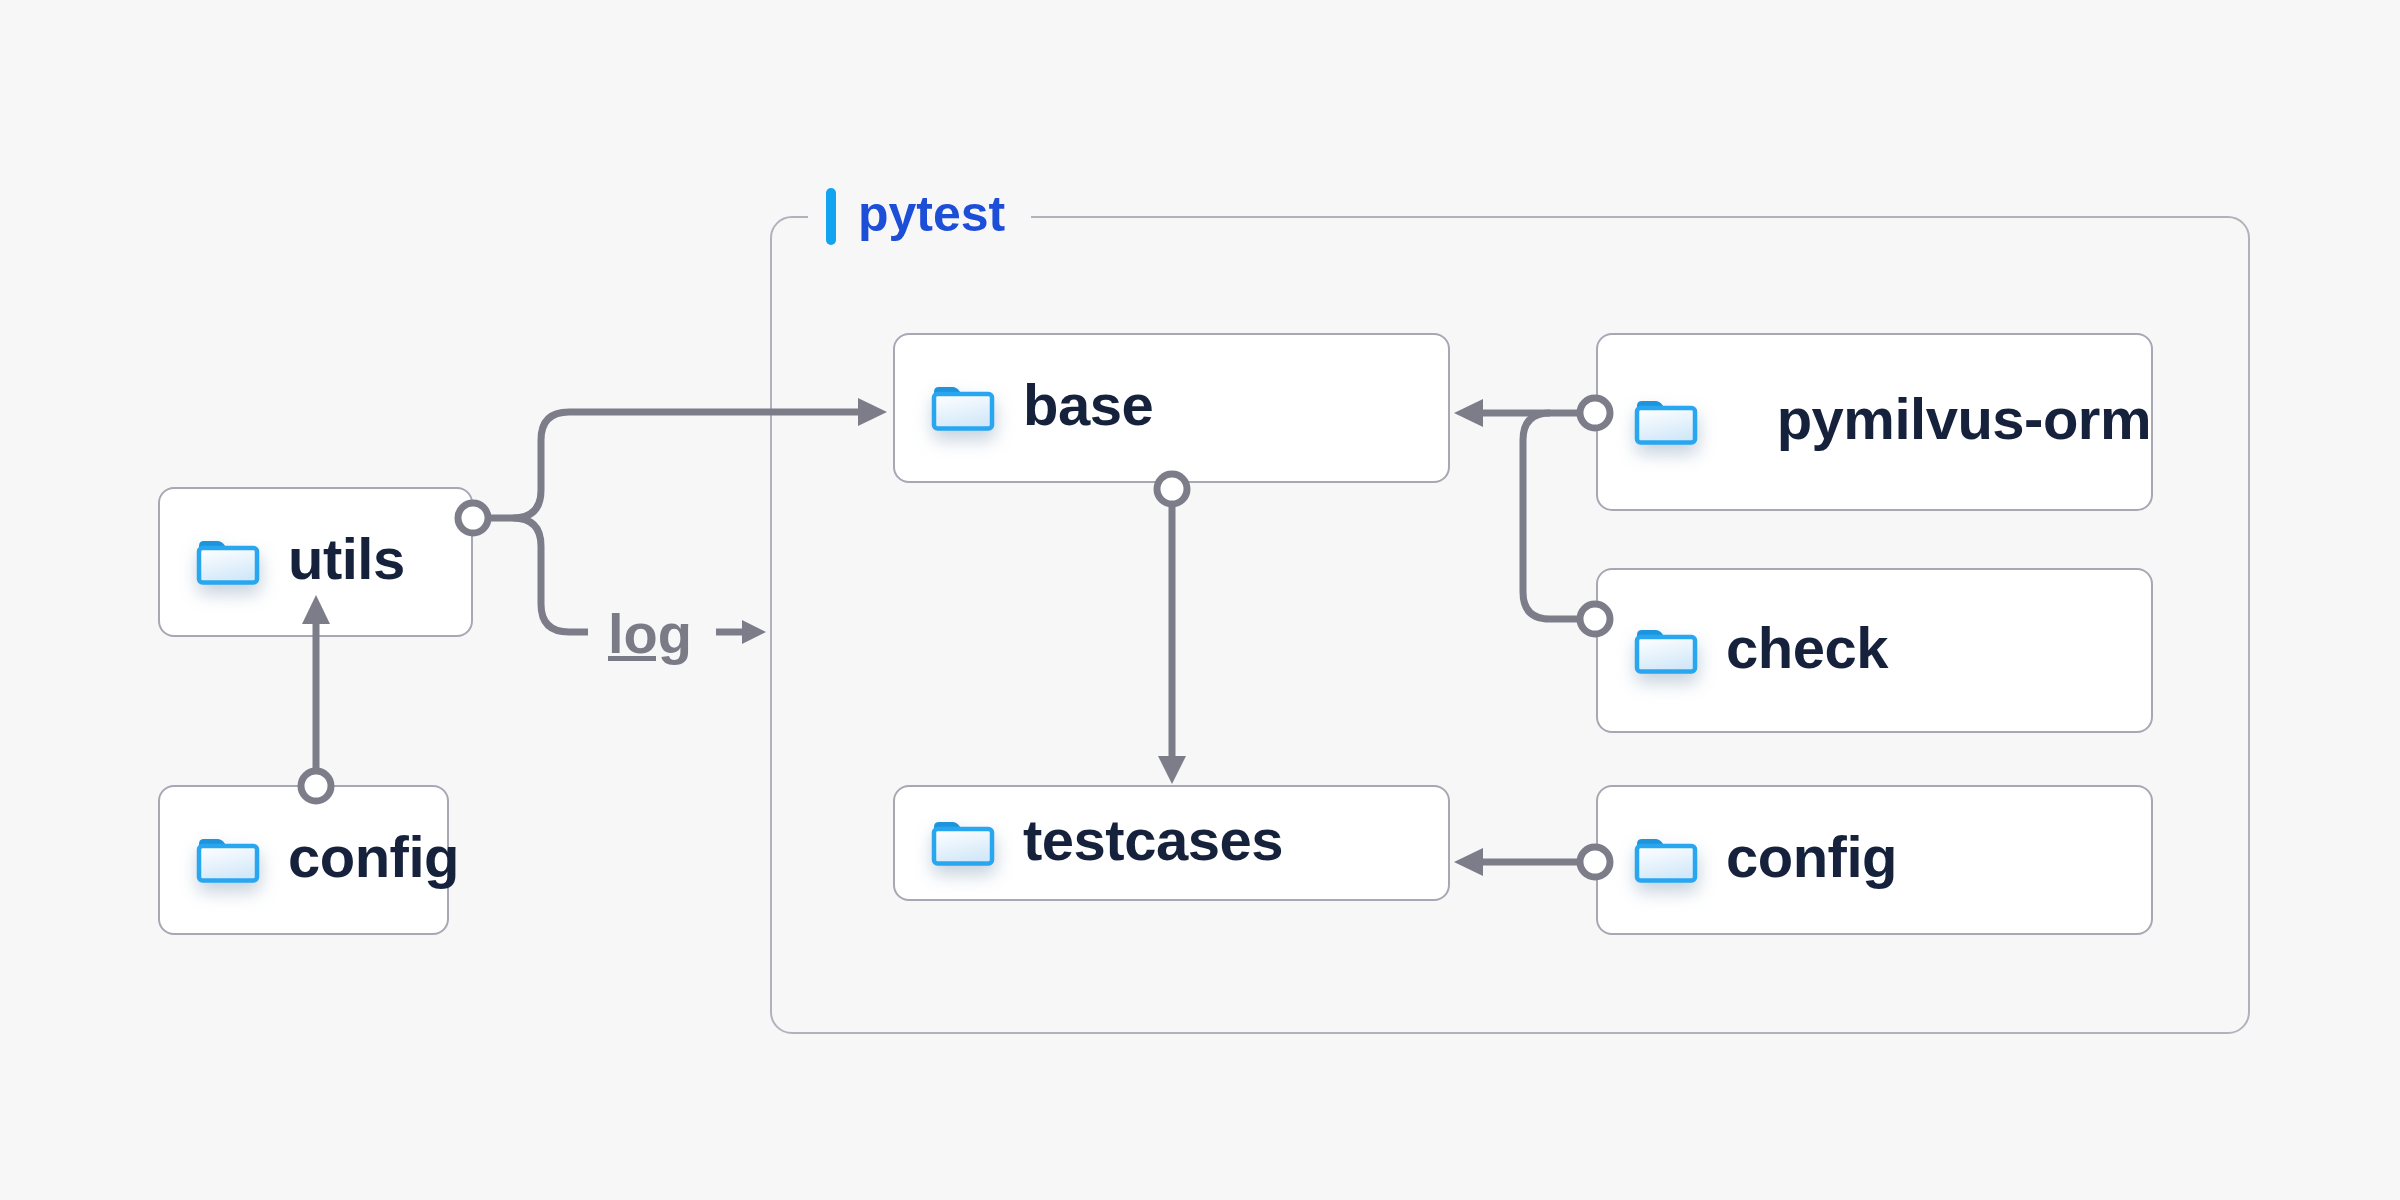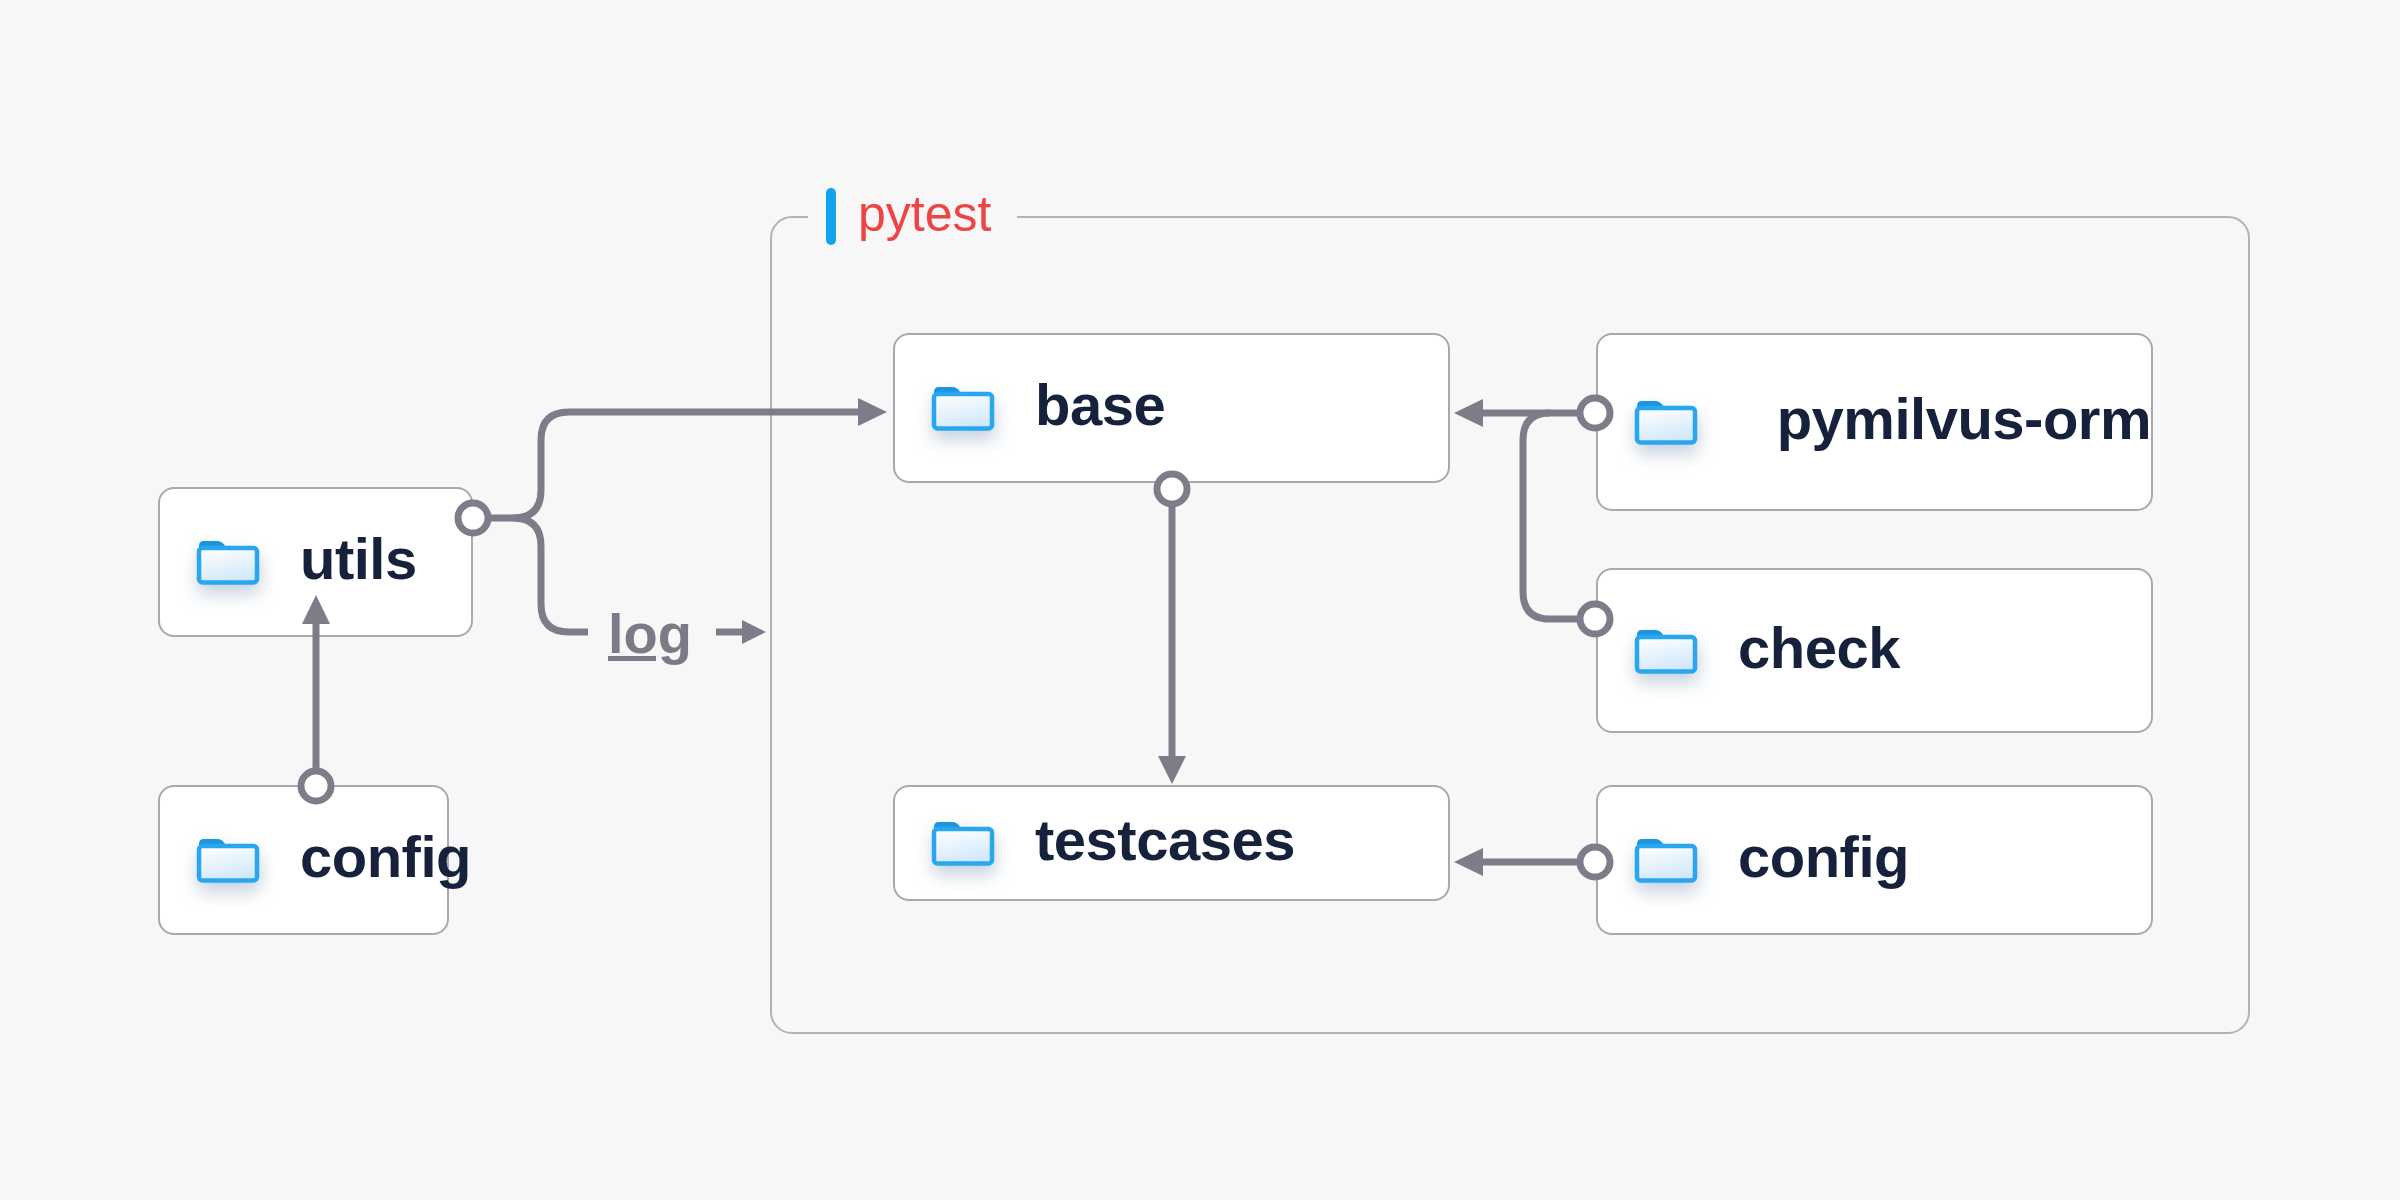--- a/index.html
+++ b/index.html
@@ -24,32 +24,32 @@
     background:#f7f7f8;
     padding:0 26px 0 18px;
     height:60px;
   }
   .group-label .accent-bar{
     width:10px;height:57px;border-radius:5px;
     background:#12a4f0;
     margin-right:22px;flex:none;
   }
   .group-label .group-title{
-    font-size:50px;font-weight:400;color:#ef4444;
+    font-size:50px;font-weight:700;color:#1d4ed8;
     letter-spacing:0;line-height:1;padding-bottom:4px;text-align:right;
   }
 
   
   .node{
     position:absolute;
     background:#ffffff;
     border:2px solid #a8a8b4;
     border-radius:16px;
     display:flex;align-items:center;
-    padding-left:36px;box-sizing:border-box;gap:12px;
+    padding-left:36px;box-sizing:border-box;
   }
   .node .folder{
     width:64px;height:46px;flex:none;
     filter:drop-shadow(1px 9px 9px rgba(110,140,170,0.40));
   }
   .node .node-label{
     margin-left:28px;
     font-size:58px;font-weight:700;color:#16213c;
     letter-spacing:-0.5px;line-height:1;
     white-space:nowrap;padding-bottom:6px;

